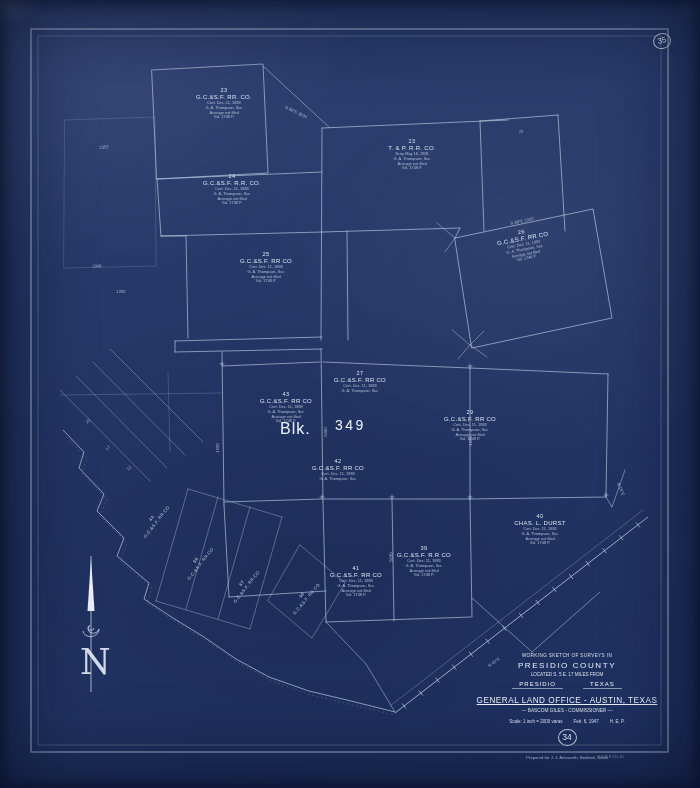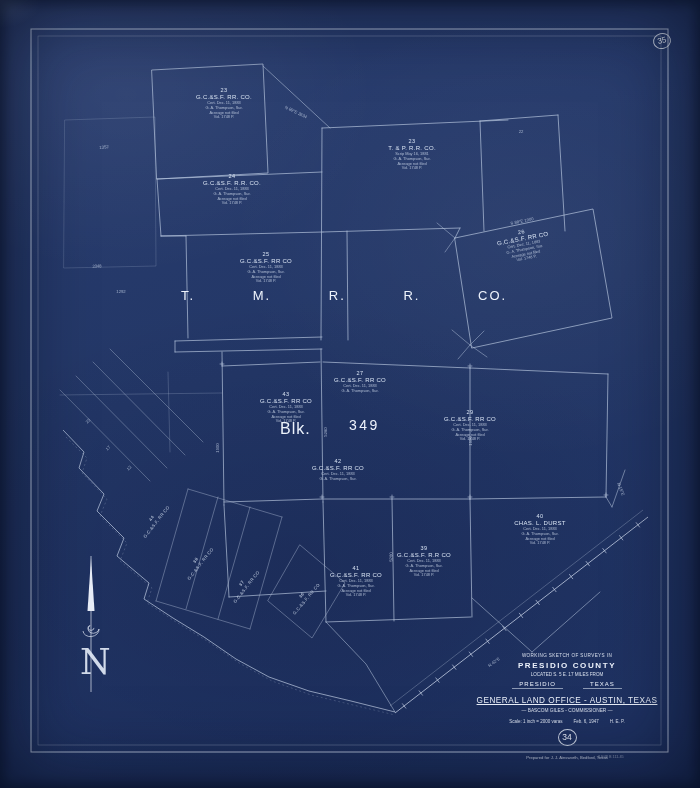--- a/index.html
+++ b/index.html
@@ -17,41 +17,41 @@
   }
   .sheet::after{
     content:"";position:absolute;inset:0;pointer-events:none;
     box-shadow:inset 0 0 70px 18px rgba(4,9,26,.55), inset 0 0 12px 4px rgba(4,9,26,.45);
   }
   svg.linework{position:absolute;left:0;top:0;}
   .abs{position:absolute;white-space:nowrap;}
   
   .rr-co{left:181px;top:288px;font-size:13px;letter-spacing:2px;word-spacing:52px;color:#eef3fc;}
   .blk{left:232px;top:420px;font-size:16px;letter-spacing:1px;color:#ecf2fb;margin-left:48px;}
-  .blk-num{left:349px;top:417px;font-size:14px;letter-spacing:2.5px;color:#eef3fc;}
+  .blk-num{left:335px;top:417px;font-size:14px;letter-spacing:2.5px;color:#eef3fc;}
   .north-n{left:80px;top:642px;font-family:"DejaVu Serif","Liberation Serif",serif;
     font-size:35px;color:#e2eaf7;opacity:.92;}
   
   .circle-num{border:1px solid rgba(233,240,250,.85);border-radius:50%;
     text-align:center;color:#edf2fb;}
   .corner-circle{left:653px;top:33px;width:16px;height:14px;line-height:14px;
     font-size:8px;transform:rotate(-14deg);}
   
   .parcel{position:absolute;text-align:center;line-height:1.25;white-space:nowrap;color:#d9e4f4;}
   .p-num{font-size:5.5px;letter-spacing:.5px;}
   .p-owner{font-size:6px;letter-spacing:.3px;}
   .p-cert{font-size:3.9px;opacity:.72;line-height:1.2;}
   .parcel-xs .p-num{font-size:4.4px;}
   .parcel-xs .p-owner{font-size:4.4px;opacity:.8;}
   
   .anno{position:absolute;font-size:4.2px;color:rgba(219,231,247,.66);white-space:nowrap;}
   
   .title-block{left:472px;top:653px;width:190px;text-align:center;color:#eaf0fa;}
   .tb-heading{font-size:4.6px;letter-spacing:.4px;opacity:.9;}
-  .tb-county{font-size:8px;font-weight:bold;letter-spacing:1.6px;margin-top:3px;}
+  .tb-county{font-size:8px;font-weight:normal;letter-spacing:1.6px;margin-top:3px;}
   .tb-located{font-size:4.6px;margin-top:2px;opacity:.9;}
   .tb-townrow{display:flex;justify-content:center;gap:20px;margin-top:4px;}
   .tb-townrow span{font-size:6px;letter-spacing:1px;padding:0 7px 1px 7px;
     border-bottom:.5px solid rgba(230,238,250,.55);}
   .tb-office{font-size:8.2px;letter-spacing:.5px;margin-top:7px;white-space:nowrap;text-decoration:underline;}
   .tb-comm{font-size:4.8px;margin-top:3px;opacity:.9;}
   .tb-scalerow{display:flex;justify-content:center;gap:11px;font-size:4.5px;margin-top:6px;opacity:.9;}
   .tb-circle{width:17px;height:15px;line-height:15px;font-size:8.5px;margin:5px auto 9px auto;}
   .tb-prepared{font-size:4.2px;margin-top:7px;opacity:.8;}
   .tb-stamp{left:598px;top:755px;font-size:3.8px;opacity:.5;}
@@ -137,21 +137,20 @@
         </g>
     </g>
 
     <g stroke="#e3eaf7" fill="none" stroke-width="0.7">
       <line x1="91" y1="556" x2="91" y2="692"></line>
       <polygon points="91,558 87.5,611 94.5,611" fill="#e9eef8" stroke="none"></polygon>
       <path d="M83,631 a8,6.5 -10 1 0 16,-2 a5.5,4.5 -10 1 1 -9,-3.5 a3,2.5 0 1 0 4,2.4"></path>
     </g>
   </svg>
 
-  <div class="abs rr-co">T. M. R. R. CO.</div>
   <div class="abs blk">Blk.</div>
   <div class="abs blk-num">349</div>
   <div class="abs north-n">N</div>
 
   <div class="abs circle-num corner-circle">35</div>
 
   <div>
       <div class="parcel" style="left: 224px; top: 104px; transform: translate(-50%, -50%) rotate(0deg);">
         <div class="p-num">23</div>
         <div class="p-owner">G.C.&amp;S.F. RR. CO.</div>

